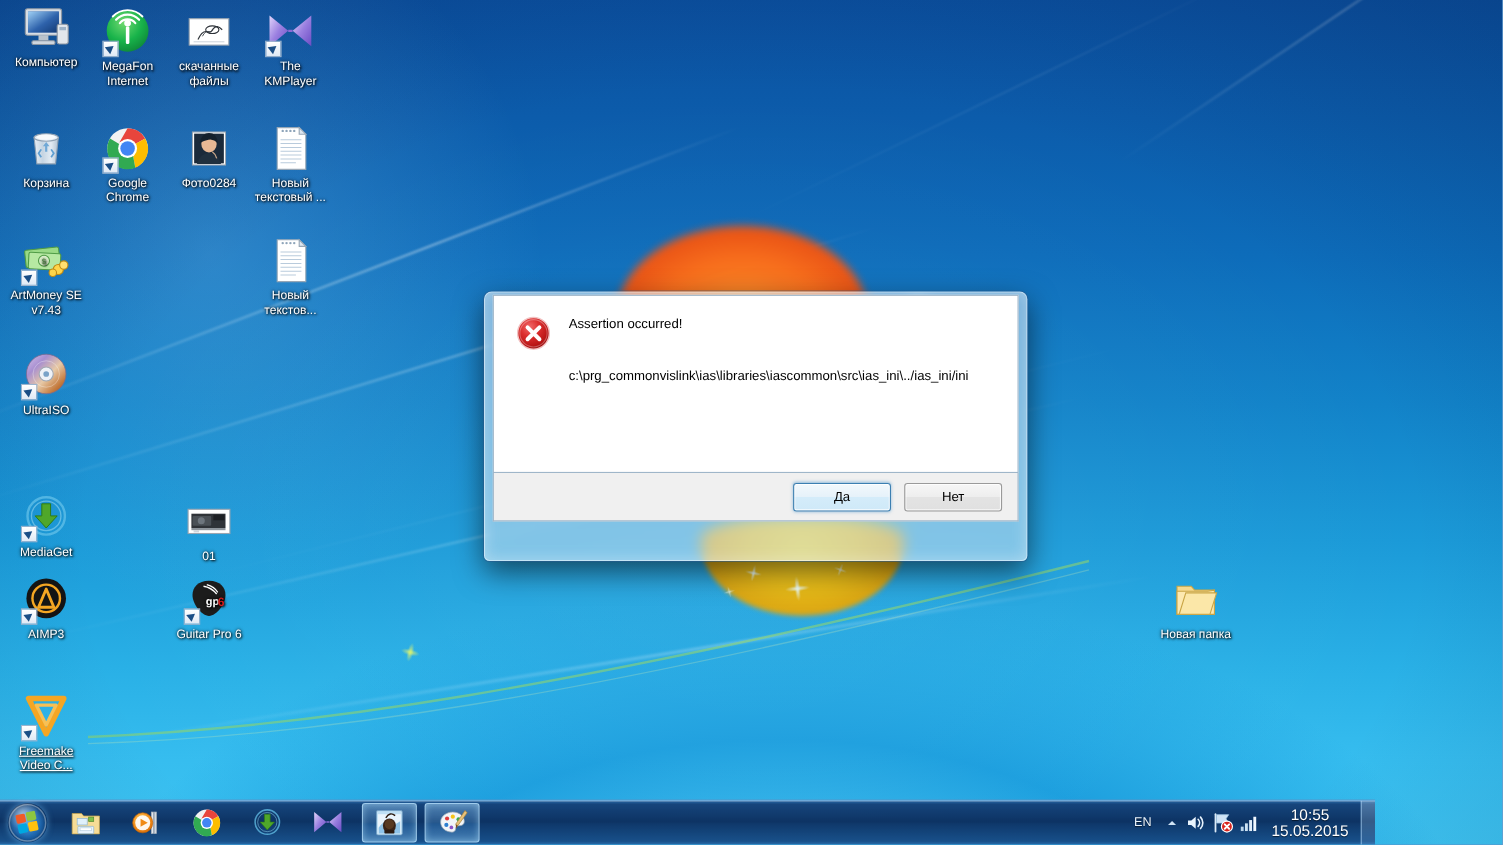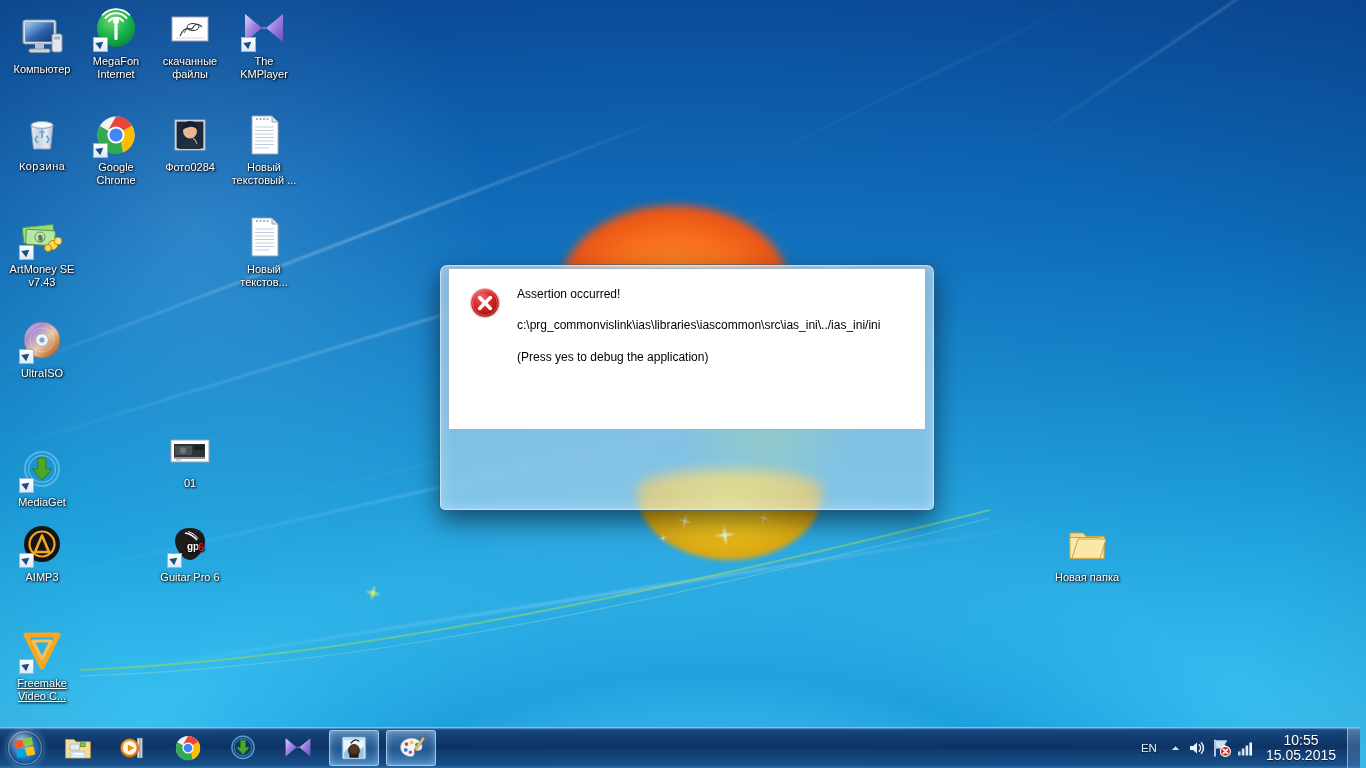--- a/index.html
+++ b/index.html
@@ -217,21 +217,21 @@
     width: 32px; height: 32px;
     margin-right: 16px;
     margin-top: 1px;
   }
   .msg-col {
     flex: 1 1 auto;
     font-size: 12px;
     color: #000000;
     line-height: 16.5px;
   }
-  .msg-head { margin-bottom: 14px; }
+  .msg-head { margin-bottom: 30px; }
   .msg-path { margin-bottom: 0; }
   .msg-hint { margin-top: 16px; }
 
   #dialog .button-bar {
     height: 44px;
     margin: 0 5px 0 5px;
     background: #f0f0f0;
     border: 1px solid #9fb6c9;
     border-top: none;
     box-sizing: border-box;
@@ -257,21 +257,21 @@
   .dlg-btn.default {
     border: 1px solid #3c7fb1;
     background: linear-gradient(to bottom, #f2f8fc 0%, #e6f2fa 48%, #d4ecfa 50%, #cfe9f8 100%);
     box-shadow: inset 0 0 0 1px rgba(255,255,255,0.85), 0 0 3px rgba(60,140,200,0.55);
   }
 
   
   #taskbar {
     position: absolute;
     left: 0; bottom: 0;
-    width: 1360px; height: 40px;
+    width: 1250px; height: 40px;
     background: linear-gradient(to bottom,
       rgba(40,98,160,0.92) 0%,
       rgba(20,62,117,0.94) 8%,
       rgba(11,44,92,0.95) 48%,
       rgba(13,50,100,0.95) 52%,
       rgba(22,72,130,0.93) 92%,
       rgba(40,104,168,0.92) 100%);
     border-top: 1px solid rgba(150,205,245,0.85);
     box-shadow: inset 0 1px 0 rgba(255,255,255,0.22);
     display: flex;
@@ -373,21 +373,21 @@
   <div class="sparkle k4"></div>
   <div class="leaf"></div>
 
   <svg class="blade" viewBox="0 0 900 220" preserveAspectRatio="none">
     <path d="M-10 150 C 180 142, 420 110, 900 -10" stroke="rgba(150,215,95,0.55)" stroke-width="2.2" fill="none"></path>
     <path d="M-10 156 C 190 150, 430 118, 900 -2" stroke="rgba(220,245,170,0.25)" stroke-width="1.2" fill="none"></path>
   </svg>
   <div class="wp-vignette"></div>
 
   <div id="icon-layer">
-      <div class="icon" style="left: 4px; top: 14px;">
+      <div class="icon" style="left: 4px; top: 2px;">
         <div class="glyph"><svg viewBox="0 0 46 46" width="46" height="46">
       <rect x="4" y="6" width="33" height="24" rx="2" fill="#d7dde4" stroke="#8c96a2"></rect>
       <rect x="6.5" y="8.5" width="28" height="19" fill="#2f5fa8"></rect>
       <linearGradient id="scr46" x1="0" y1="0" x2="1" y2="1">
         <stop offset="0%" stop-color="#9fd0f5"></stop>
               <stop offset="55%" stop-color="#2e62ab"></stop>
               <stop offset="100%" stop-color="#123a74"></stop>
       </linearGradient>
       <rect x="6.5" y="8.5" width="28" height="19" fill="url(#scr46)"></rect>
       <rect x="16" y="30" width="9" height="5" fill="#b9c2cc"></rect>
@@ -429,21 +429,21 @@
         <stop offset="0%" stop-color="#e2d5fb"></stop>
               <stop offset="50%" stop-color="#9a7fe0"></stop>
               <stop offset="100%" stop-color="#6b4cc4"></stop>
       </linearGradient>
       <path d="M4 8 L21 22 L4 36 Z" fill="url(#km46)"></path>
       <path d="M42 8 L25 22 L42 36 Z" fill="url(#km46)"></path>
       <path d="M21 22 L25 22" stroke="#8a6ad6" stroke-width="2"></path>
     </svg><span class="shortcut-arrow"></span></div>
         <span class="label">The<br>KMPlayer</span>
       </div>
-      <div class="icon" style="left: 4px; top: 112px; font-family: Liberation Mono, monospace;">
+      <div class="icon" style="left: 4px; top: 112px;">
         <div class="glyph"><svg viewBox="0 0 46 46" width="46" height="46">
       <linearGradient id="rb46" x1="0" y1="0" x2="1" y2="0">
         <stop offset="0%" stop-color="#f4f7fa"></stop>
               <stop offset="35%" stop-color="#cfdbe6"></stop>
               <stop offset="70%" stop-color="#eef3f8"></stop>
               <stop offset="100%" stop-color="#b9c7d5"></stop>
       </linearGradient>
       <path d="M12 13 L14.5 37 h17 L34 13 Z" fill="url(#rb46)" stroke="#93a3b4" opacity="0.95"></path>
       <ellipse cx="23" cy="13" rx="11" ry="3.4" fill="#e8eff6" stroke="#93a3b4"></ellipse>
       <ellipse cx="23" cy="12.6" rx="8.6" ry="2.4" fill="#ffffff" opacity=".7"></ellipse>
@@ -551,21 +551,21 @@
       </div>
       <div class="icon" style="left: 4px; top: 447px;">
         <div class="glyph"><svg viewBox="0 0 46 46" width="46" height="46">
       <circle cx="23" cy="22" r="17" fill="none" stroke="#63c0e8" stroke-width="2.2" opacity=".75"></circle>
       <circle cx="23" cy="22" r="13.4" fill="none" stroke="#8fd4ef" stroke-width="1.2" opacity=".6"></circle>
       <path d="M19 11 h8 v11 h6 l-10 11 l-10 -11 h6 z" fill="#4fa72a"></path>
       <path d="M19 11 h8 v11 h6 l-10 11 l-10 -11 h6 z" fill="none" stroke="#2e7a15" stroke-width="0.9"></path>
     </svg><span class="shortcut-arrow"></span></div>
         <span class="label">MediaGet</span>
       </div>
-      <div class="icon" style="left: 152px; top: 428px; text-align: center;">
+      <div class="icon" style="left: 152px; top: 451px; text-align: center;">
         <div class="glyph"><svg viewBox="0 0 46 46" width="46" height="46">
       <rect x="4" y="12" width="38" height="22" fill="#ffffff" stroke="#9aa5b1"></rect>
       <rect x="7" y="16" width="31" height="13" fill="#2f3338"></rect>
       <rect x="8" y="18" width="17" height="9" rx="1" fill="#4a5056"></rect>
       <circle cx="16" cy="22.5" r="3.2" fill="#6d757d"></circle>
       <rect x="27" y="17" width="10" height="5" fill="#1d2024"></rect>
       <rect x="7" y="29" width="31" height="2" fill="#8e959c"></rect>
       <rect x="9" y="31" width="5" height="2" fill="#cfd5db"></rect>
     </svg></div>
         <span class="label">01</span>
@@ -621,25 +621,28 @@
             </radialGradient>
           </defs>
           <circle cx="16" cy="16" r="14.4" fill="url(#eg)" stroke="#f2c2c2" stroke-width="1.3"></circle>
           <circle cx="16" cy="16" r="12.4" fill="none" stroke="rgba(255,255,255,0.30)" stroke-width="1"></circle>
           <path d="M10.6 10.6 L21.4 21.4 M21.4 10.6 L10.6 21.4" stroke="#ffffff" stroke-width="3.6" stroke-linecap="round"></path>
         </svg>
 
         <div class="msg-col">
           <div class="msg-head">Assertion occurred!</div>
           <div class="msg-path">c:\prg_commonvislink\ias\libraries\iascommon\src\ias_ini\../ias_ini/ini</div>
-          <div class="msg-hint">(Press yes to debug the application)</div>
         </div>
       </div>
     </div>
 
+    <div class="button-bar">
+      <div class="dlg-btn default">Да</div>
+      <div class="dlg-btn">Нет</div>
+    </div>
   </div>
 
   <div id="taskbar">
 
     <div class="start-orb">
       <div class="orb-circle">
         <svg viewBox="0 0 36 36" style="position:absolute;left:0;top:0;width:36px;height:36px;">
           <g transform="translate(8.5,8.5) rotate(-12 9.5 9.5)">
             <rect x="0" y="0.6" width="8.6" height="8.0" rx="1.3" fill="#f05a28"></rect>
             <rect x="9.6" y="0" width="8.6" height="8.3" rx="1.3" fill="#8dc63f"></rect>

